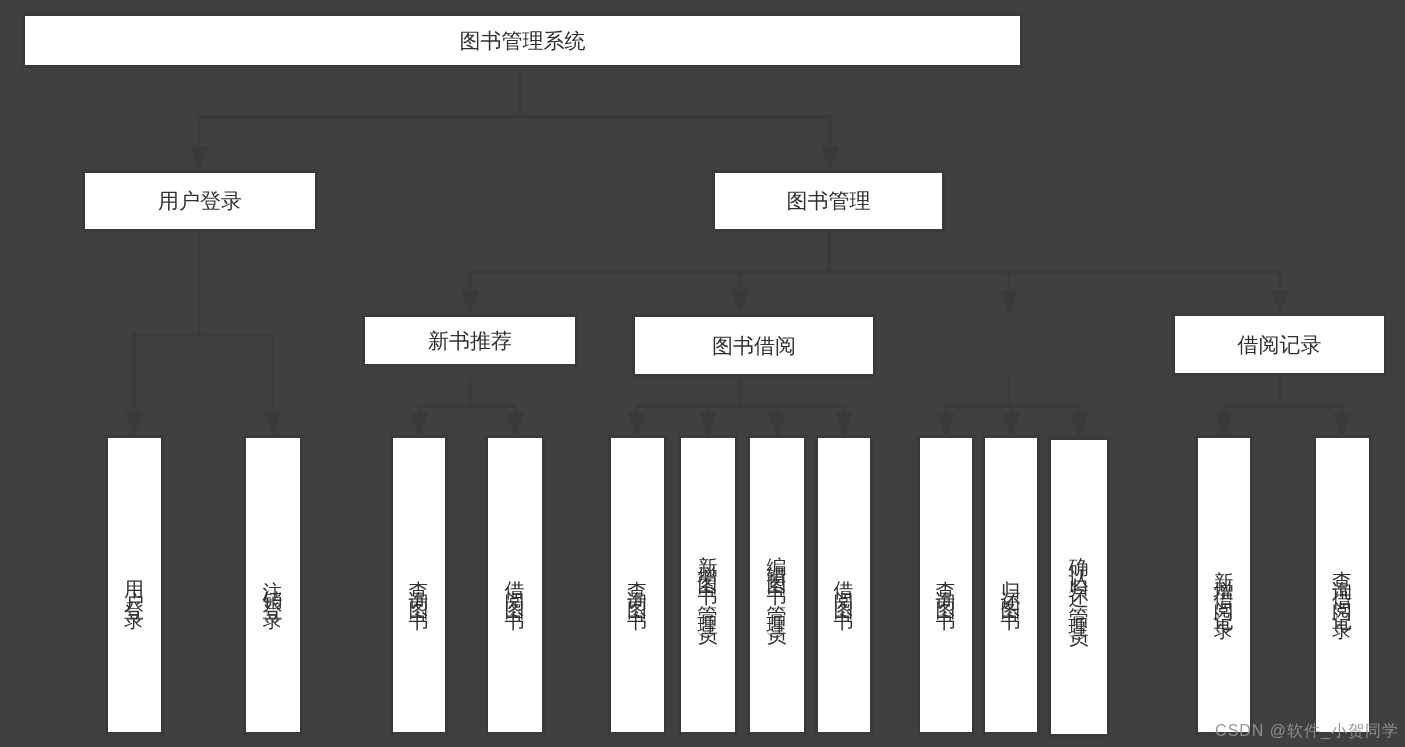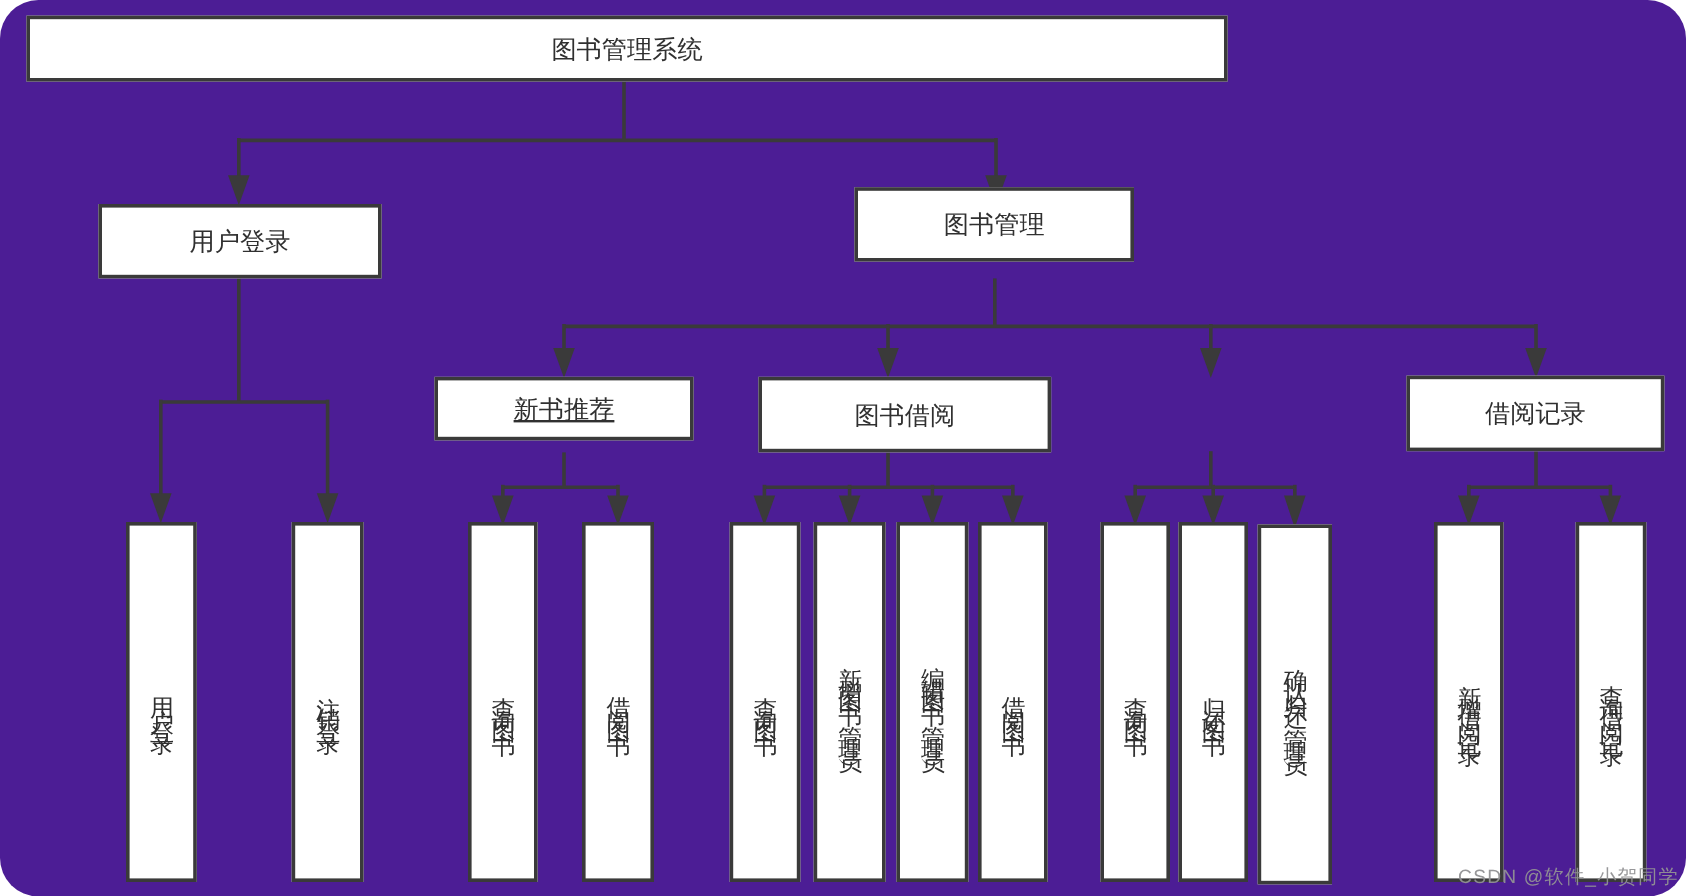--- a/index.html
+++ b/index.html
@@ -1,24 +1,23 @@
 <!DOCTYPE html>
 <html><head>
 <meta charset="utf-8">
 <style>
   html, body { margin: 0; padding: 0; background: #ffffff; }
   #stage {
     position: relative;
     width: 1405px;
     height: 747px;
-    background: #4c1d95;
+    background: #404040;
     font-family: "Liberation Sans", "DejaVu Sans", sans-serif;
     color: #303030;
     overflow: hidden;
-    border-radius: 32px;
   }
   .node {
     position: absolute;
     box-sizing: border-box;
     border: 3px solid #3a3a3a;
     background: #ffffff;
     display: flex;
     align-items: center;
     justify-content: center;
     font-size: 21px;
@@ -129,23 +128,23 @@
     <line x1="1224" y1="406" x2="1342" y2="406"></line>
     <line x1="1224" y1="404" x2="1224" y2="418"></line>
     <polygon points="1215,413 1233,413 1224,438"></polygon>
     <line x1="1342" y1="404" x2="1342" y2="418"></line>
     <polygon points="1333,413 1351,413 1342,438"></polygon>
   </svg>
 
   <div class="node" style="left:22px; top:13px; width:1001px; height:55px;">图书管理系统</div>
 
   <div class="node" style="left:82px; top:170px; width:236px; height:62px;">用户登录</div>
-  <div class="node" style="left:712px; top:156px; width:233px; height:62px;">图书管理</div>
+  <div class="node" style="left:712px; top:170px; width:233px; height:62px;">图书管理</div>
 
-  <div class="node" style="left:362px; top:314px; width:216px; height:53px;text-decoration:underline;">新书推荐</div>
+  <div class="node" style="left:362px; top:314px; width:216px; height:53px;">新书推荐</div>
   <div class="node" style="left:632px; top:314px; width:244px; height:63px;">图书借阅</div>
   <div class="node" style="left:1172px; top:313px; width:215px; height:63px;">借阅记录</div>
 
   <div class="vnode" style="left:105px; top:435px; width:59px; height:300px;">
     <span>用户登录</span>
   </div>
   <div class="vnode" style="left:243px; top:435px; width:60px; height:300px;">
     <span>注销登录</span>
   </div>
 

